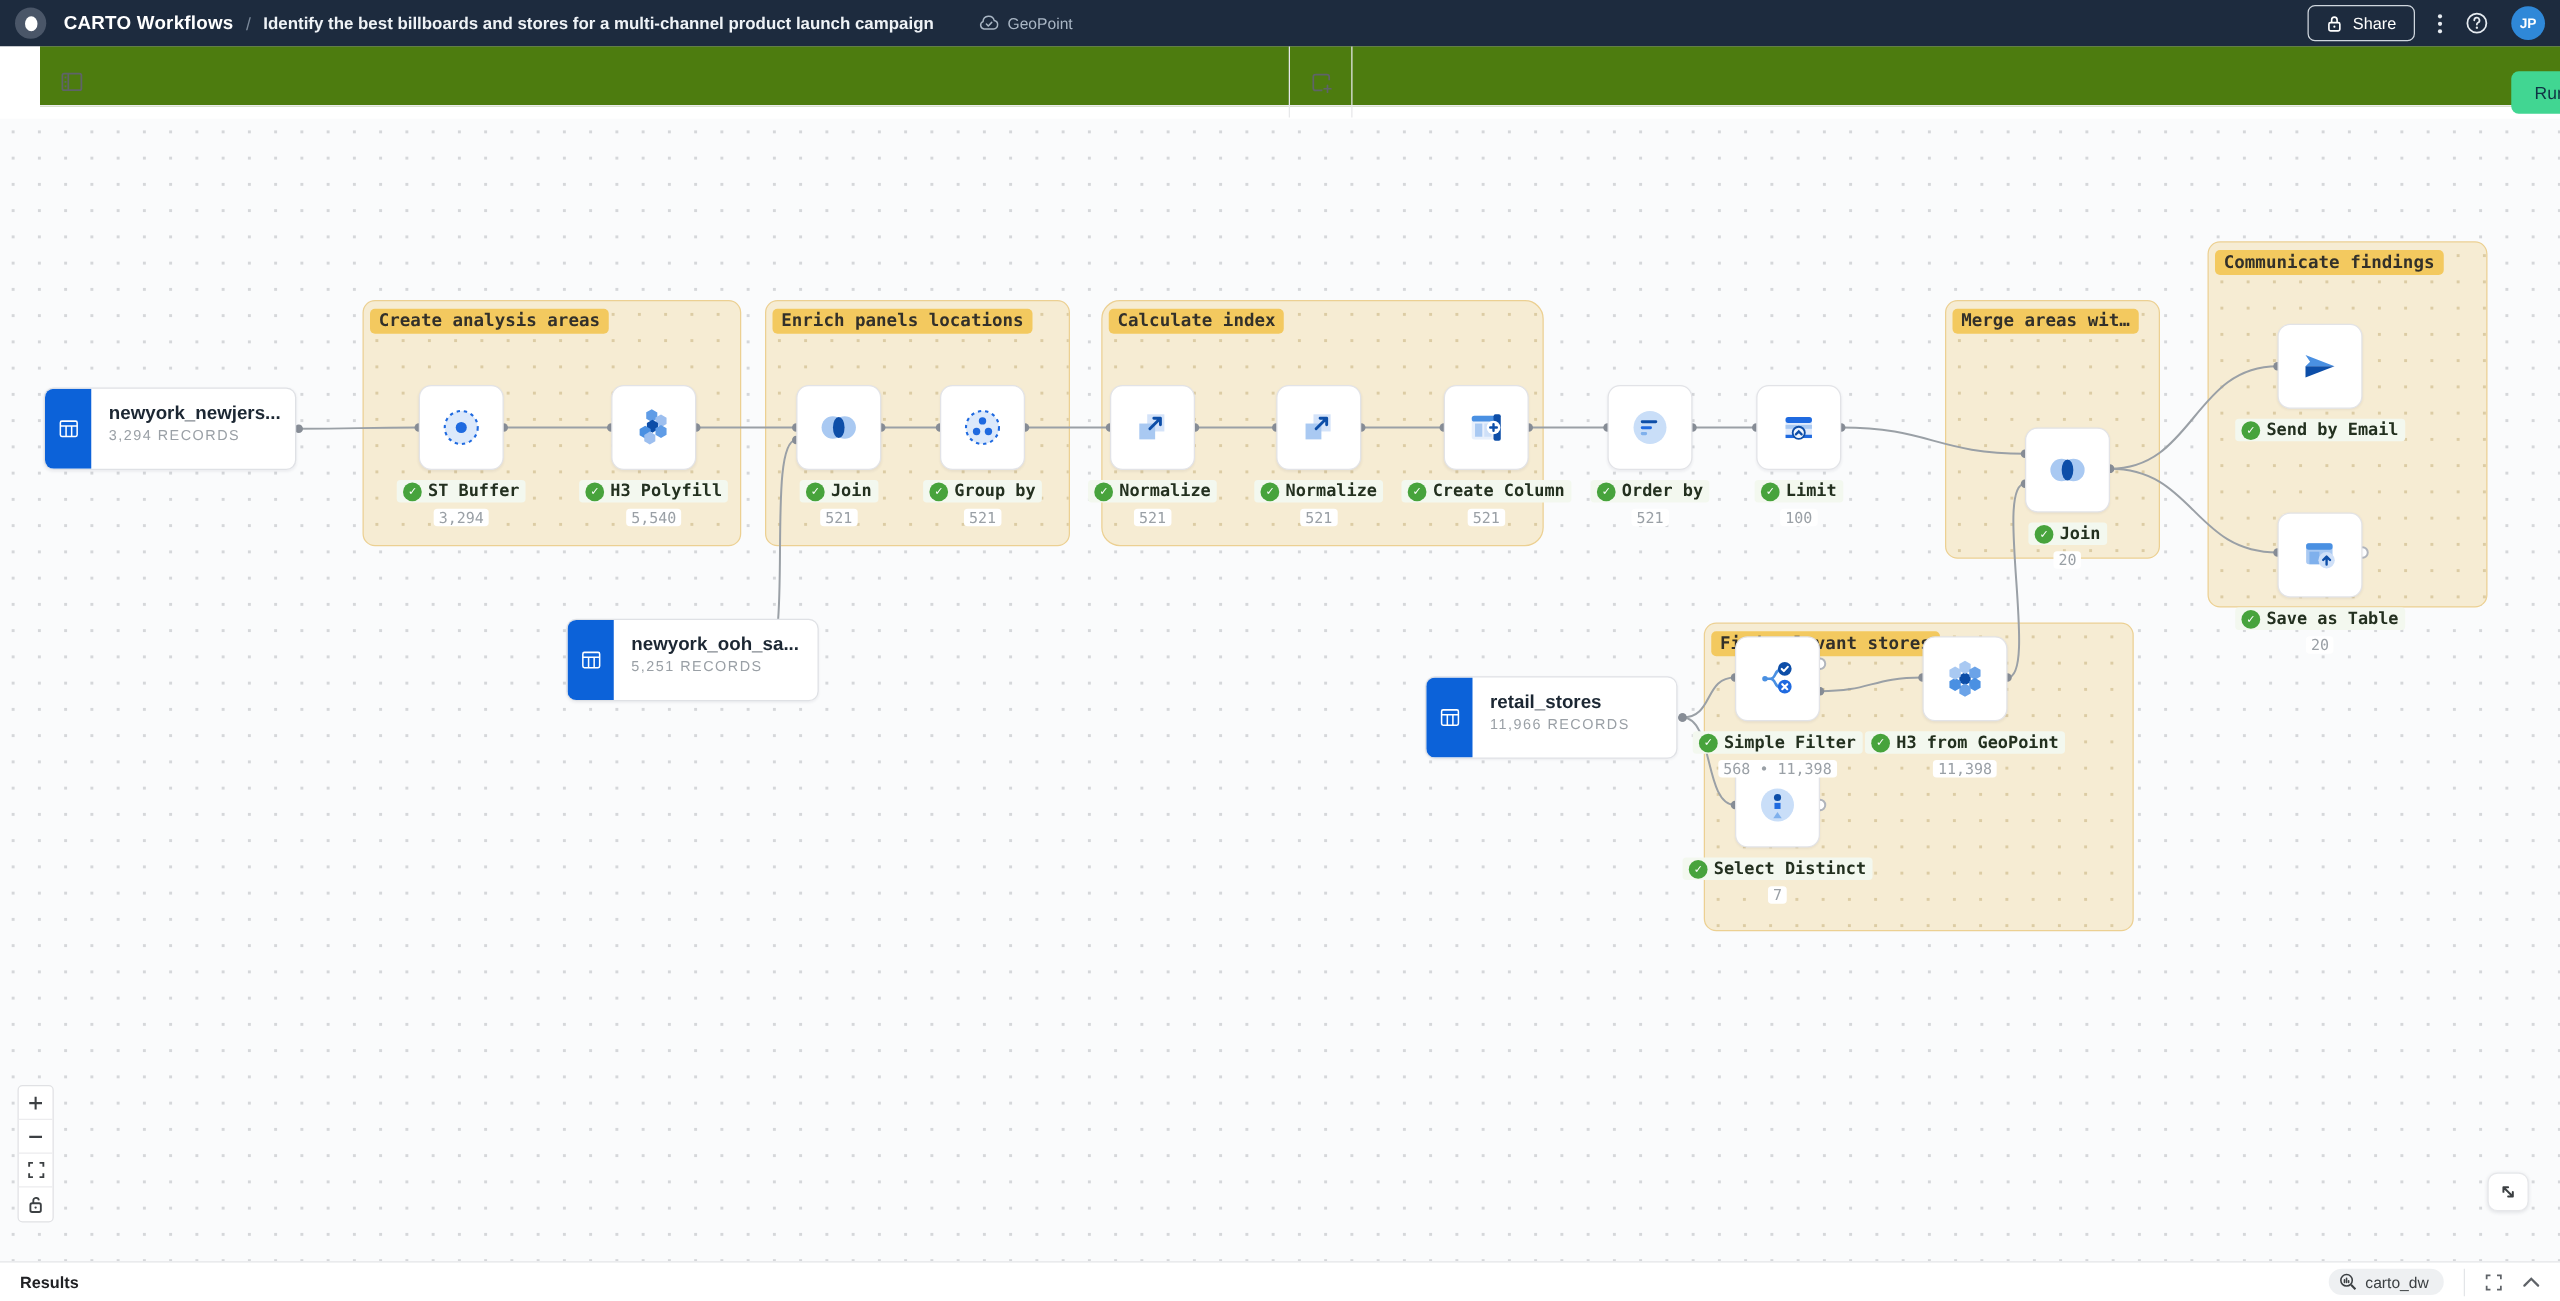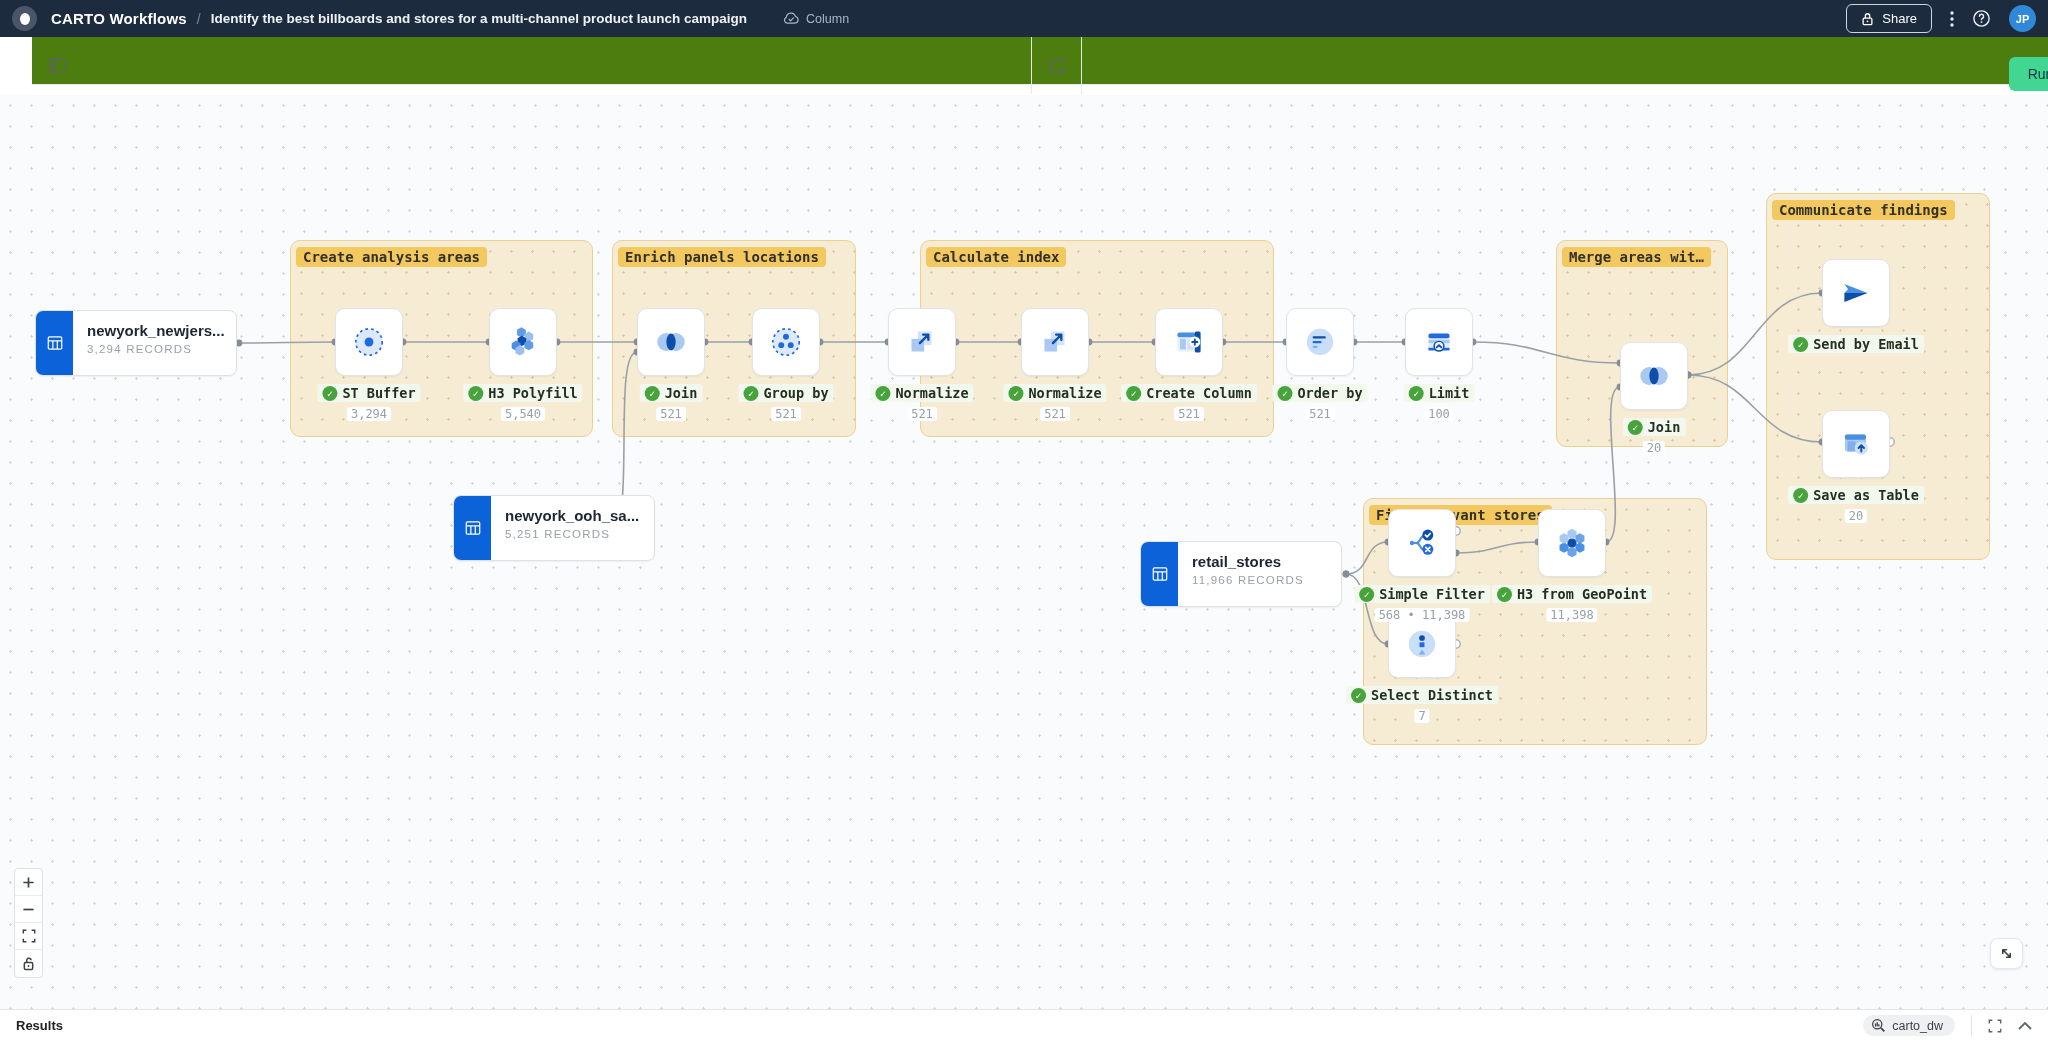--- a/index.html
+++ b/index.html
@@ -97,21 +97,21 @@
       <span class="logo-dot"></span>
     </span>
   <span class="brand">CARTO Workflows</span>
   <span class="crumb-sep">/</span>
   <span class="doc-title">Identify the best billboards and stores for a multi-channel product launch campaign</span>
   <span class="saved">
     <svg width="17" height="13" viewBox="0 0 20 15" fill="none" stroke="#a9b6c4" stroke-width="1.4">
       <path d="M5 13 h9 a4 4 0 0 0 .6-7.9 A5.4 5.4 0 0 0 4 6.1 A3.6 3.6 0 0 0 5 13 Z"></path>
       <path d="M7.2 8.4 l1.8 1.8 3.2-3.4" stroke-linecap="round" stroke-linejoin="round"></path>
     </svg>
-    <span>Column</span>
+    <span>GeoPoint</span>
   </span>
   <span class="topbar-right">
     <button class="share-btn">
       <svg width="13" height="14" viewBox="0 0 14 16" fill="none" stroke="#fff" stroke-width="1.5">
         <rect x="2" y="7" width="10" height="7.5" rx="1.5"></rect>
           <path d="M4.5 7 V4.5 a2.5 2.5 0 0 1 5 0 V7"></path>
           <circle cx="7" cy="10.7" r="1" fill="#fff" stroke="none"></circle>
       </svg>
       <span>Share</span>
     </button>
@@ -181,30 +181,30 @@
     <svg width="15" height="15" viewBox="0 0 16 16" fill="none" stroke="#3c4043" stroke-width="1.7" stroke-linecap="round" stroke-linejoin="round">
       <path d="M4 4 L12 12 M4 8 V4 H8 M12 8 V12 H8"></path>
     </svg>
   </div>
 <div class="wf-group" style="left: 290px; top: 145px; width: 303px; height: 197px;">
       <span class="wf-group-label">Create analysis areas</span>
     </div>
     <div class="wf-group" style="left: 612px; top: 145px; width: 244px; height: 197px; padding-left: 16px;">
       <span class="wf-group-label">Enrich panels locations</span>
     </div>
-    <div class="wf-group" style="left: 920px; top: 145px; width: 354px; height: 197px;">
+    <div class="wf-group" style="left: 881px; top: 145px; width: 354px; height: 197px; border-radius: 15px;">
       <span class="wf-group-label">Calculate index</span>
     </div>
     <div class="wf-group" style="left: 1556px; top: 145px; width: 172px; height: 207px;">
       <span class="wf-group-label">Merge areas wit…</span>
     </div>
     <div class="wf-group" style="left: 1363px; top: 403px; width: 344px; height: 247px;">
       <span class="wf-group-label">Find relevant stores</span>
     </div>
-    <div class="wf-group" style="left: 1766px; top: 98px; width: 224px; height: 367px; padding-left: 34px;">
+    <div class="wf-group" style="left: 1766px; top: 98px; width: 224px; height: 293px; padding-left: 34px;">
       <span class="wf-group-label">Communicate findings</span>
     </div>
     <svg class="edge-layer" width="2048" height="914">
       <path d="M239,248 C287,248 287,247 335,247" fill="none" stroke="#9aa0a6" stroke-width="1.6"></path>
       <circle cx="239" cy="248" r="3.4" fill="#878d96"></circle>
       <circle cx="335" cy="247" r="3.4" fill="#878d96"></circle>
       <path d="M403,247 C446,247 446,247 489,247" fill="none" stroke="#9aa0a6" stroke-width="1.6"></path>
       <circle cx="403" cy="247" r="3.4" fill="#878d96"></circle>
       <circle cx="489" cy="247" r="3.4" fill="#878d96"></circle>
       <path d="M557,247 C597,247 597,247 637,247" fill="none" stroke="#9aa0a6" stroke-width="1.6"></path>

